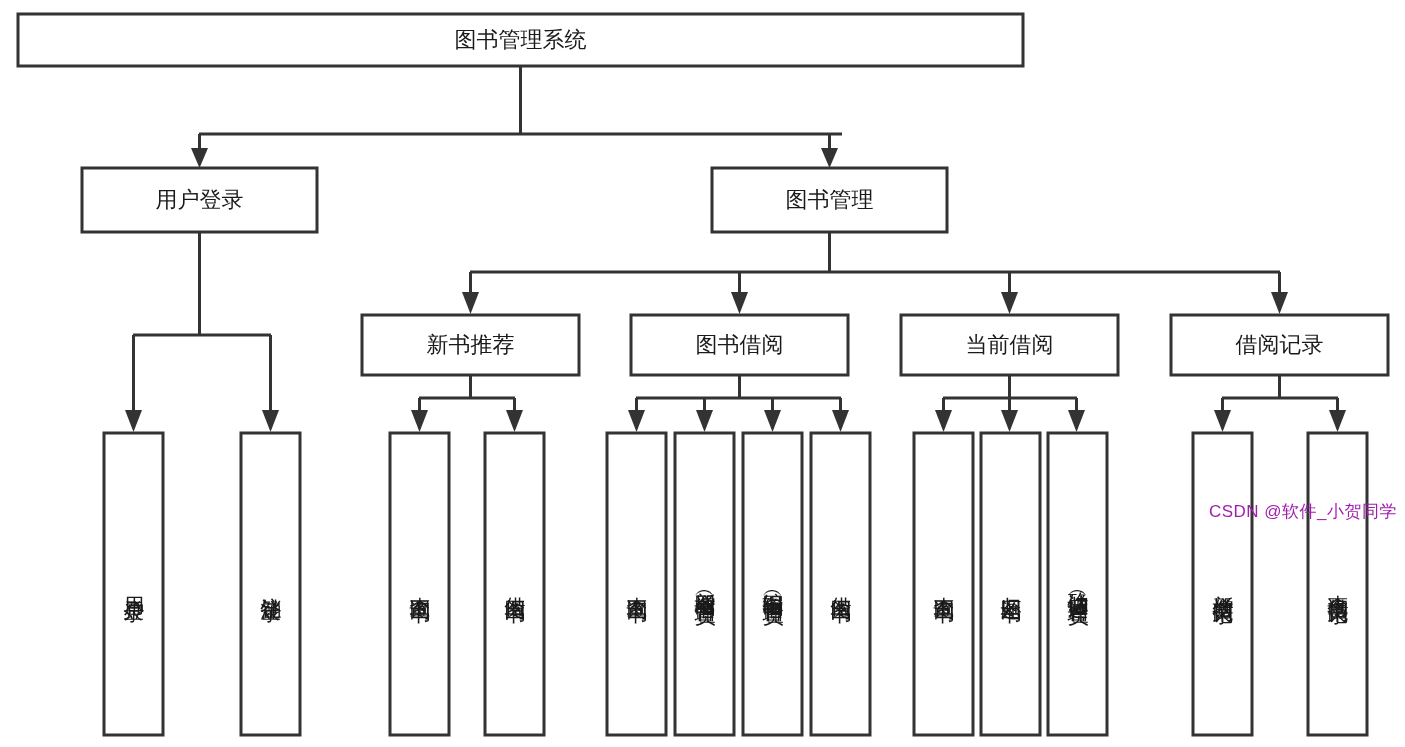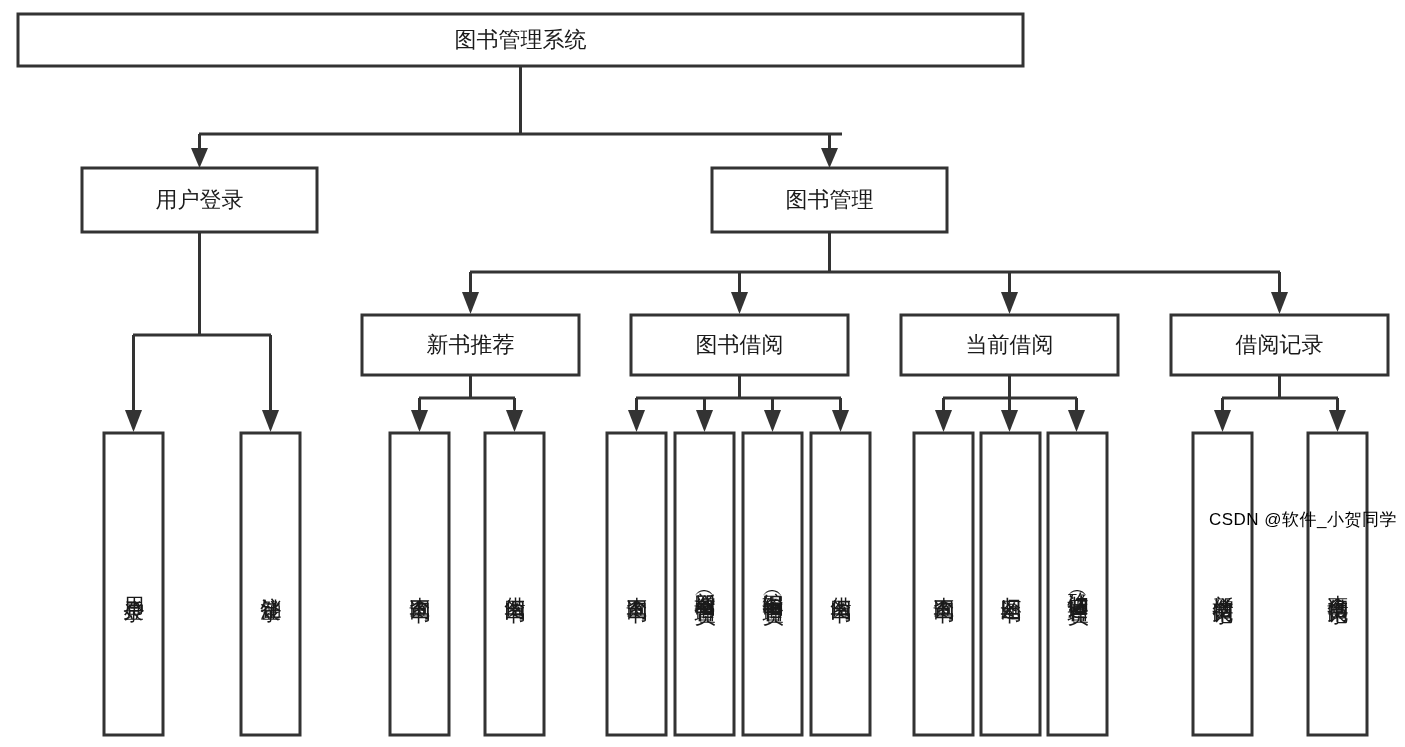--- a/index.html
+++ b/index.html
@@ -62,24 +62,24 @@
     font-size: 21px;
     line-height: 1.18;
     letter-spacing: 2px;
     color: #1a1a1a;
     white-space: nowrap;
     text-align: center;
   }
   .watermark {
     position: absolute;
     right: 8px;
-    bottom: 6px;
+    bottom: 14px;
     font-family: "Liberation Sans", "DejaVu Sans", sans-serif;
     font-size: 17px;
-    color: #000000;
+    color: #a21caf;
     letter-spacing: 0.5px;
     white-space: nowrap;
   }
 </style>
 </head>
 <body>
 
 <div id="diagram-root">
 
   <svg class="flow" viewBox="0 0 1405 747" xmlns="http://www.w3.org/2000/svg">

